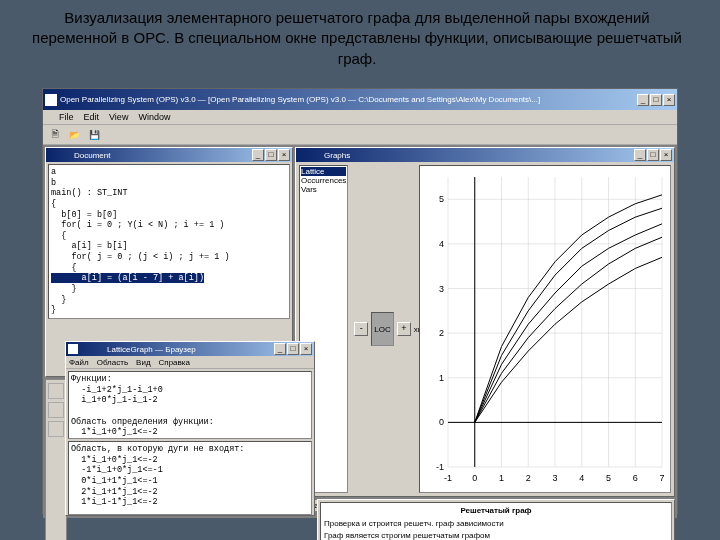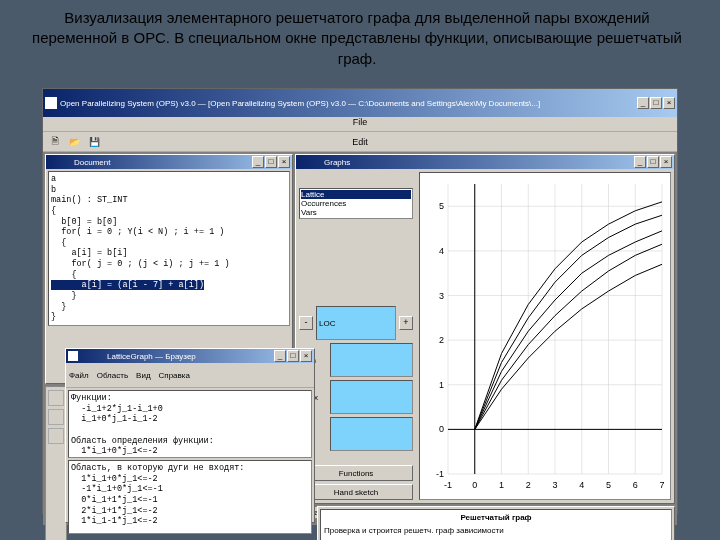--- a/index.html
+++ b/index.html
@@ -1,52 +1,52 @@
 <!DOCTYPE html>
 <html><head>
 <meta charset="utf-8">
 <style>
   * { box-sizing: border-box; margin: 0; padding: 0; }
   body { width: 720px; height: 540px; background: #4a5a6a; font-family: Arial, sans-serif; overflow: hidden; position: relative; }
   .slide-title { position: absolute; top: 8px; left: 24px; right: 30px; text-align: center; font-size: 15px; color: #000; line-height: 1.35; font-weight: 400; }
   .app { position: absolute; top: 88px; left: 42px; width: 636px; height: 426px; background: #d4d0c8; border: 1px solid #666; font-size: 9px; font-family: "MS Sans Serif", Arial, sans-serif; color: #000; }
-  .titlebar { height: 28px; background: linear-gradient(to right, #0a246a, #a6caf0); color: #fff; display: flex; align-items: center; padding: 0 2px; font-size: 8px; }
+  .titlebar { height: 21px; background: linear-gradient(to right, #0a246a, #a6caf0); color: #fff; display: flex; align-items: center; padding: 0 2px; font-size: 8px; }
   .titlebar .ico { width: 12px; height: 12px; background: #fff; margin-right: 3px; display: inline-block; }
   .titlebar-text { flex: 1; white-space: nowrap; overflow: hidden; }
   .winbtns { display: flex; gap: 1px; }
   .winbtn { width: 12px; height: 12px; background: #d4d0c8; border: 1px solid #fff; border-right-color: #666; border-bottom-color: #666; font-size: 8px; line-height: 10px; text-align: center; color: #000; }
-  .menubar { height: 15px; background: #d4d0c8; display: flex; align-items: center; padding: 0 16px; gap: 10px; font-size: 9px; border-bottom: 1px solid #aaa; flex-direction: column; }
+  .menubar { height: 15px; background: #d4d0c8; display: flex; align-items: center; padding: 0 16px; gap: 10px; font-size: 9px; border-bottom: 1px solid #aaa; }
   .toolbar { height: 20px; background: #d4d0c8; border-bottom: 1px solid #aaa; display: flex; align-items: center; padding: 0 3px; gap: 2px; }
   .tbtn { width: 18px; height: 16px; border: 1px solid #d4d0c8; display: flex; align-items: center; justify-content: center; }
   .workspace { position: relative; height: calc(100% - 51px); background: #808080; }
   .panel { position: absolute; background: #d4d0c8; border: 1px solid #666; border-top-color: #fff; border-left-color: #fff; }
   .panel-tb { height: 14px; background: linear-gradient(to right, #0a246a, #a6caf0); color: #fff; font-size: 8px; display: flex; align-items: center; padding: 0 2px; }
   .panel-tb .t { flex: 1; padding-left: 26px; }
   .panel-body { background: #fff; border: 1px solid #888; border-top-color: #555; border-left-color: #555; margin: 2px; font-family: "Courier New", monospace; font-size: 8.5px; line-height: 1.25; padding: 2px; white-space: pre; overflow: hidden; color: #000; }
   .code-hl { background: #0a246a; color: #fff; }
   .doc { left: 2px; top: 2px; width: 248px; height: 230px; }
   .graphs { left: 252px; top: 2px; width: 380px; height: 350px; }
   .graphs-body { display: flex; height: calc(100% - 14px); }
-  .g-left { width: 120px; padding: 3px; display: flex; flex-direction: column; gap: 3px; margin-top: 16px; }
+  .g-left { width: 120px; padding: 3px; display: flex; flex-direction: row; gap: 3px; }
   .listbox { background: #fff; border: 1px solid #888; border-top-color: #555; border-left-color: #555; font-size: 8px; padding: 1px; }
   .listbox .sel { background: #0a246a; color: #fff; }
   .lrow { display: flex; align-items: center; gap: 3px; }
-  .spin { flex: 1; height: 14px; background: #7dd3fc; border: 1px solid #888; border-top-color: #555; border-left-color: #555; font-size: 8px; padding: 16px 2px; display: flex; align-items: center; }
+  .spin { flex: 1; height: 14px; background: #a3a3a3; border: 1px solid #888; border-top-color: #555; border-left-color: #555; font-size: 8px; padding: 16px 2px; display: flex; align-items: center; }
   .sbtn { width: 14px; height: 14px; background: #d4d0c8; border: 1px solid #fff; border-right-color: #666; border-bottom-color: #666; text-align: center; font-size: 9px; line-height: 11px; }
   .lbl { font-size: 8px; width: 28px; }
   .btn { height: 16px; background: #d4d0c8; border: 1px solid #fff; border-right-color: #666; border-bottom-color: #666; font-size: 8px; display: flex; align-items: center; justify-content: center; }
   .g-right { flex: 1; padding: 3px; }
   .plot { width: 100%; height: 100%; background: #fff; border: 1px solid #888; border-top-color: #555; border-left-color: #555; position: relative; }
   .plot svg { width: 100%; height: 100%; }
   .tabs { position: absolute; bottom: -16px; left: 4px; display: flex; gap: 1px; }
   .tab { background: #d4d0c8; border: 1px solid #888; border-top: none; font-size: 8px; padding: 1px 6px; }
   .tab.act { background: #fff; }
   .lgwin { left: 22px; top: 196px; width: 250px; height: 175px; z-index: 5; }
   .lgwin .panel-tb { background: linear-gradient(to right, #0a246a, #a6caf0); }
-  .lg-menu { height: 13px; background: #d4d0c8; font-size: 8px; display: flex; align-items: center; gap: 8px; padding: 12px 3px; border-bottom: 1px solid #aaa; }
+  .lg-menu { height: 13px; background: #d4d0c8; font-size: 8px; display: flex; align-items: center; gap: 8px; padding: 0 3px; border-bottom: 1px solid #aaa; }
   .info { left: 274px; top: 354px; width: 358px; height: 88px; }
   .info-body { background: #fff; border: 1px solid #888; border-top-color: #555; border-left-color: #555; margin: 2px; height: calc(100% - 18px); font-size: 8px; padding: 3px; text-align: center; }
   .info-body .h { font-weight: bold; margin-bottom: 4px; }
   .sidebar { position: absolute; left: 2px; top: 234px; width: 22px; height: 200px; background: #d4d0c8; border: 1px solid #888; display: flex; flex-direction: column; gap: 3px; padding: 3px 2px; }
   .sidebar .sb { width: 16px; height: 16px; border: 1px solid #aaa; }
 </style>
 </head>
 <body>
 
 <div class="slide-title">Визуализация элементарного решетчатого графа для выделенной пары вхождений переменной в ОРС. В специальном окне представлены функции, описывающие решетчатый граф.</div>

